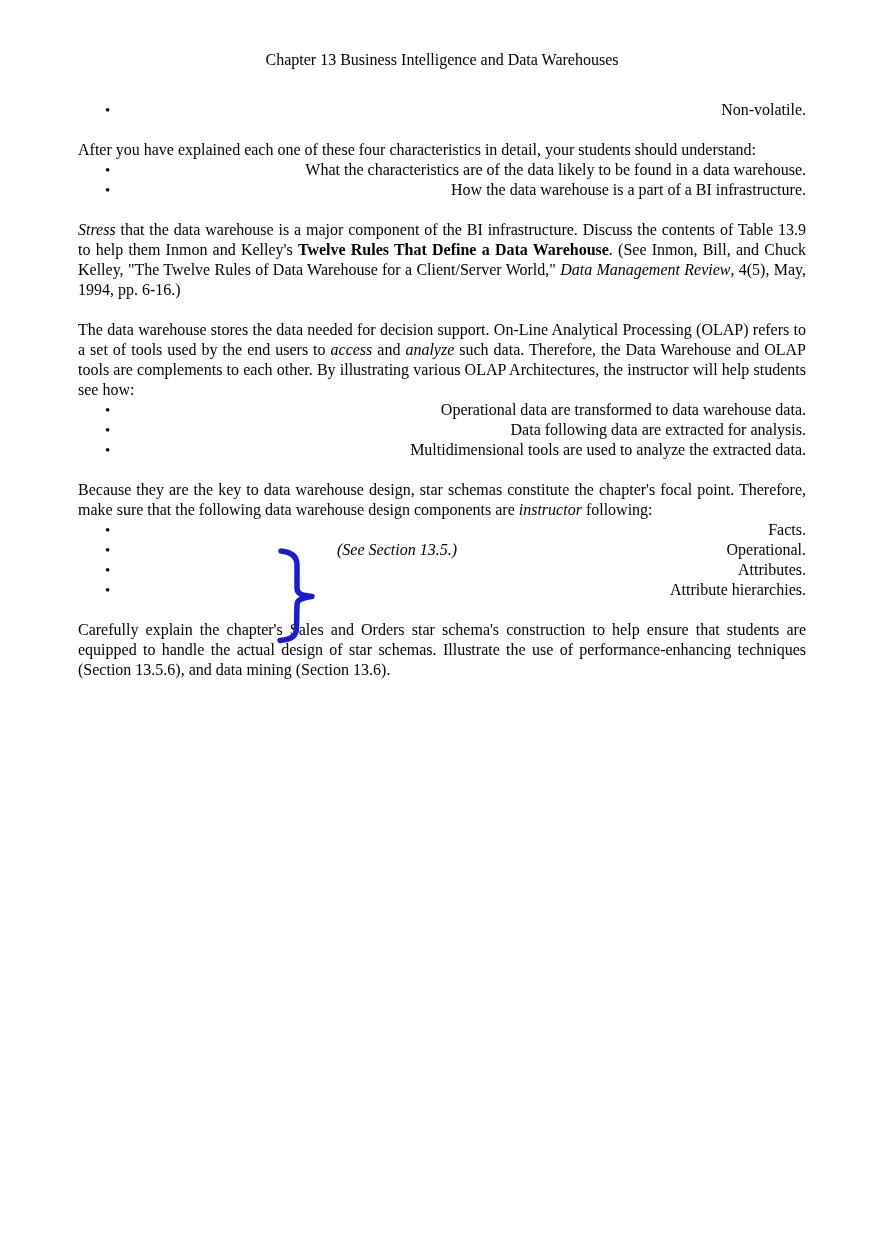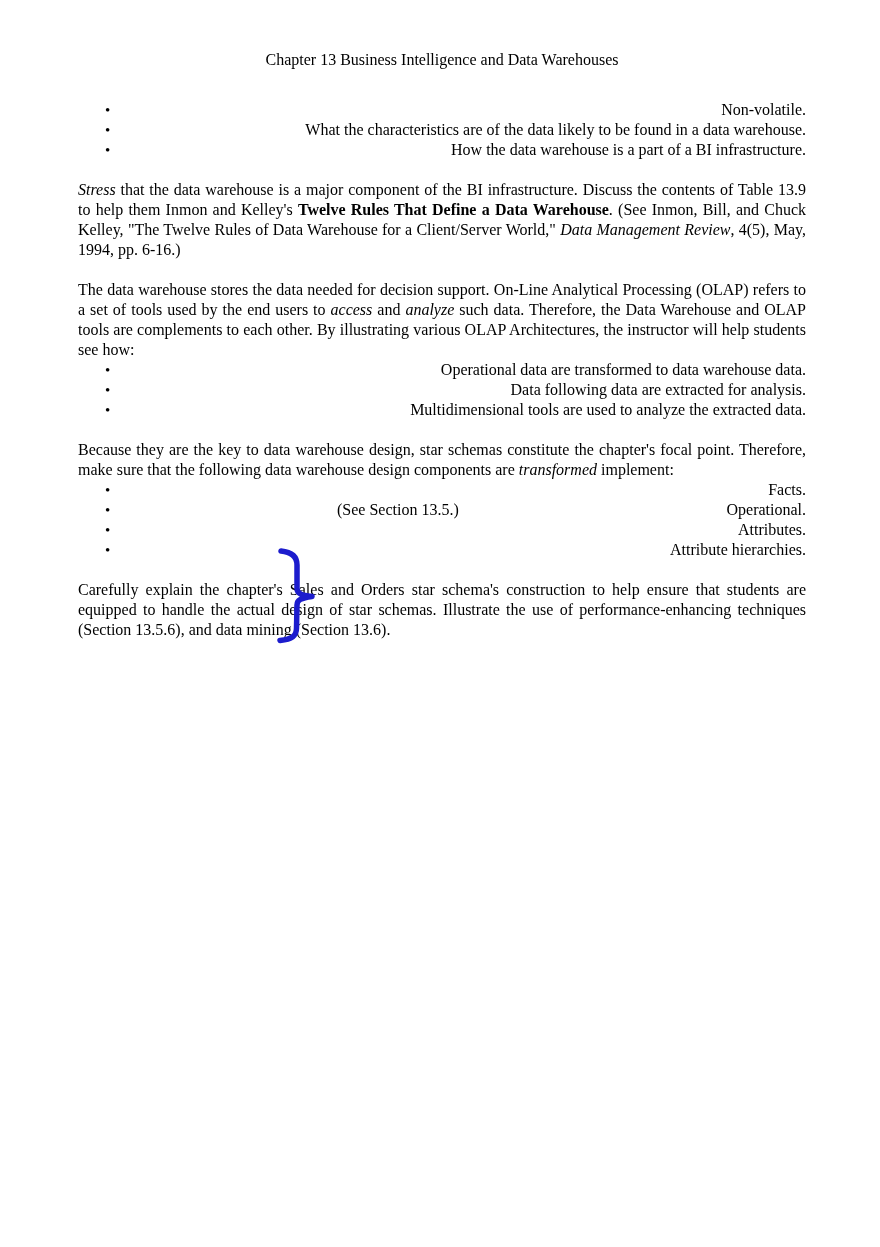--- a/index.html
+++ b/index.html
@@ -40,20 +40,21 @@
     margin-left: 27px;
     width: 23px;
     font-size: 15px;
   }
   .bullet-text { flex: 1; text-align: right; }
   .see-note {
     position: absolute;
     left: 259px;
     top: 0;
     white-space: nowrap;
+    font-style: italic;
   }
   .seg-i { font-style: italic; margin-top: 32px; }
   .seg-b { font-weight: bold; }
   .brace-annotation {
     position: absolute;
     left: 268px;
     top: 544px;
     pointer-events: none;
   }
   .bottom-bar {
@@ -70,20 +71,21 @@
 <div class="page" style="background: rgb(255, 255, 255); color: rgb(0, 0, 0);">
   <div class="content">
 
     <div class="title">Chapter 13 Business Intelligence and Data Warehouses</div>
 
     <div class="bullet-row m30">
       <span class="bullet-marker">•</span>
       <span class="bullet-text">Non-volatile.</span>
     </div>
 
+    <p class="para m20">After you have explained each one of these four characteristics in detail, your students should understand:</p>
 
     <div class="bullet-row">
       <span class="bullet-marker">•</span>
       <span class="bullet-text">What the characteristics are of the data likely to be found in a data warehouse.</span>
     </div>
     <div class="bullet-row">
       <span class="bullet-marker">•</span>
       <span class="bullet-text">How the data warehouse is a part of a BI infrastructure.</span>
     </div>
 
@@ -98,21 +100,21 @@
     <div class="bullet-row">
       <span class="bullet-marker">•</span>
       <span class="bullet-text">Data following data are extracted for analysis.</span>
     </div>
     <div class="bullet-row">
       <span class="bullet-marker">•</span>
       <span class="bullet-text">Multidimensional tools are used to analyze the extracted data.</span>
     </div>
 
 
-    <p class="para m20"><span>Because they are the key to data warehouse design, star schemas constitute the chapter's focal point. Therefore, make sure that the following data warehouse design components are </span><span class="seg-i">transformed</span><span> implement:</span></p>
+    <p class="para m20"><span>Because they are the key to data warehouse design, star schemas constitute the chapter's focal point. Therefore, make sure that the following data warehouse design components are </span><span class="seg-i">instructor</span><span> following:</span></p>
 
     <div class="bullet-row">
       <span class="bullet-marker">•</span>
       <span class="bullet-text">Facts.</span>
     </div>
     <div class="bullet-row">
       <span class="bullet-marker">•</span>
       <span class="bullet-text">Operational.</span>
       <span class="see-note">(See Section 13.5.)</span>
     </div>

